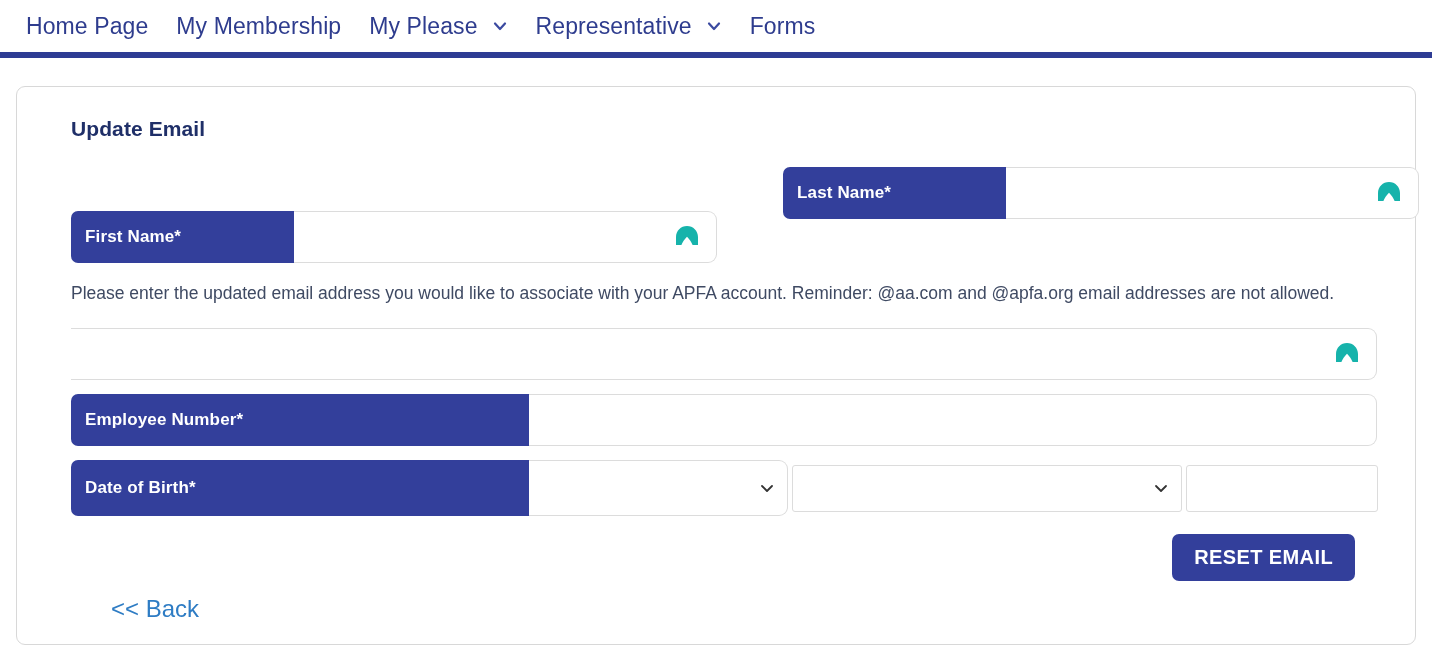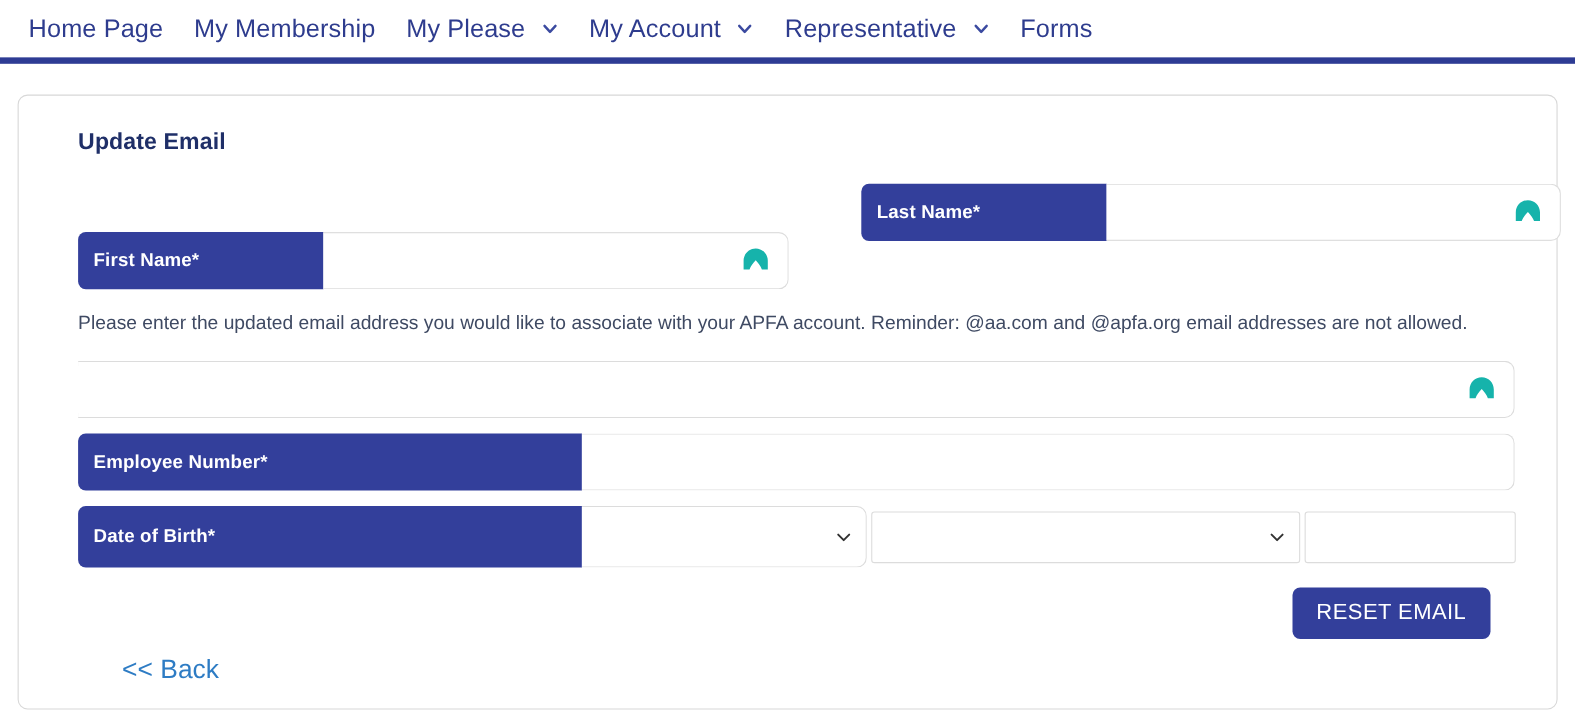--- a/index.html
+++ b/index.html
@@ -249,21 +249,21 @@
     padding-right: 22px;
     margin-top: 18px;
   }
   .btn-primary {
     background: #333f9b;
     color: #ffffff;
     border: none;
     border-radius: 7px;
     font-family: "Liberation Sans", sans-serif;
     font-size: 20px;
-    font-weight: 400;
+    font-weight: 700;
     letter-spacing: 0.4px;
     padding: 12px 22px;
     cursor: pointer;
   }
   .back-wrap {
     margin-top: 14px;
     padding-left: 40px;
   }
   .back-link {
     color: #2e7cc4;
@@ -288,28 +288,20 @@
 
   <div class="nav-item">
     <span class="nav-label">My Please</span>
     <span class="nav-caret">
       <svg width="16" height="16" viewBox="0 0 16 16">
           <path d="M3 5.5 L8 11 L13 5.5" fill="none" stroke="#3b4aa0" stroke-width="2.2" stroke-linecap="round" stroke-linejoin="round"></path>
         </svg>
     </span>
   </div>
 
-  <div class="nav-item">
-    <span class="nav-label">My Account</span>
-    <span class="nav-caret">
-      <svg width="16" height="16" viewBox="0 0 16 16">
-          <path d="M3 5.5 L8 11 L13 5.5" fill="none" stroke="#3b4aa0" stroke-width="2.2" stroke-linecap="round" stroke-linejoin="round"></path>
-        </svg>
-    </span>
-  </div>
 
   <div class="nav-item">
     <span class="nav-label">Representative</span>
     <span class="nav-caret">
       <svg width="16" height="16" viewBox="0 0 16 16">
           <path d="M3 5.5 L8 11 L13 5.5" fill="none" stroke="#3b4aa0" stroke-width="2.2" stroke-linecap="round" stroke-linejoin="round"></path>
         </svg>
     </span>
   </div>
 

